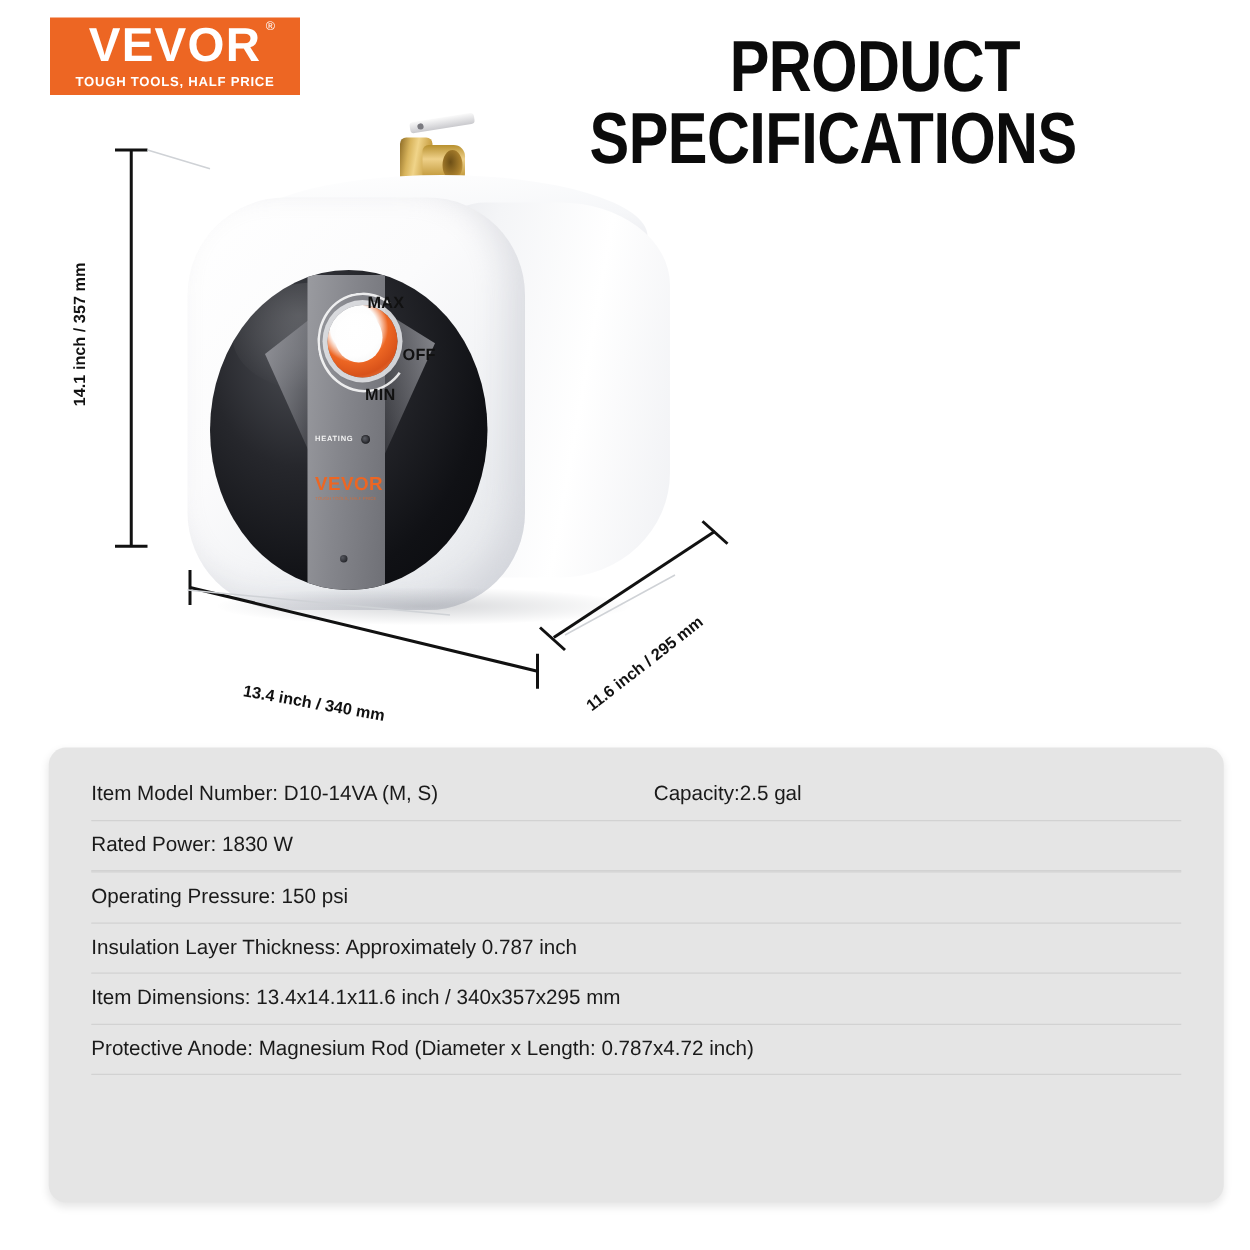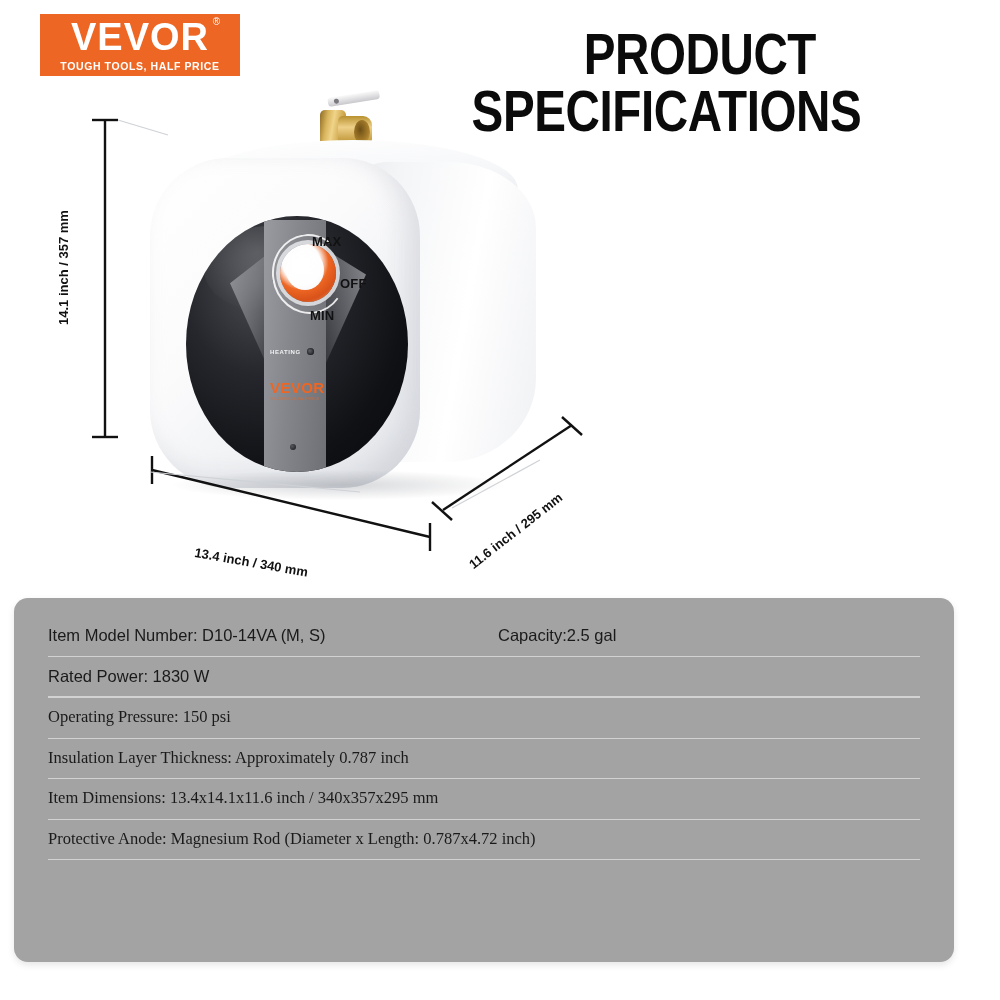--- a/index.html
+++ b/index.html
@@ -163,21 +163,21 @@
   }
   .tank-shadow {
     position: absolute; left: 24px; top: 330px;
     width: 330px; height: 30px;
     border-radius: 50%;
     background: radial-gradient(ellipse at center, rgba(120,124,132,0.30) 0%, rgba(255,255,255,0) 72%);
   }
 
   
   .face {
-    position: absolute; left: 36px; top: 58px;
+    position: absolute; left: 18px; top: 58px;
     width: 222px; height: 256px;
     border-radius: 50%;
     background: radial-gradient(ellipse at 32% 26%, #4a4c52 0%, #26272c 34%, #101115 70%, #09090c 100%);
     overflow: hidden;
   }
   .face-gloss {
     position: absolute; left: 8%; top: 4%;
     width: 60%; height: 34%;
     border-radius: 50%;
     background: radial-gradient(ellipse at 40% 30%, rgba(255,255,255,0.16) 0%, rgba(255,255,255,0) 70%);
@@ -288,45 +288,45 @@
   }
   .dim-depth {
     left: 466px; top: 520px;
     transform: rotate(-38deg);
     transform-origin: left top;
   }
 
   
   .spec-panel {
     position: absolute;
-    left: 14px;
+    left: 39px;
     top: 598px;
     width: 940px;
     height: 364px;
-    background: #a3a3a3;
+    background: #e5e5e5;
     border-radius: 14px;
     box-shadow: 0 3px 7px rgba(0,0,0,0.10);
     padding: 18px 34px 0 34px;
   }
   .spec-row {
     display: flex;
     width: 100%;
     border-bottom: 1px solid #d2d2d2;
   }
   .spec-row:last-child { border-bottom: 1px solid #d2d2d2; }
   .spec-cell {
     font-size: 16.5px;
     color: #1a1a1a;
     line-height: 1;
     padding: 11px 0 12px 0;
     white-space: nowrap;
   }
   .cell-left { width: 50%; }
   .cell-right { width: 50%; padding-left: 14px; }
-  .cell-full { width: 100%; font-family: Liberation Serif, serif; }
+  .cell-full { width: 100%; }
 </style>
 </head>
 <body>
 
 <div id="page">
 
   <div class="logo-box">
     <div class="logo-word">
       <span>VEVOR</span>
       <span class="logo-reg">®</span>

